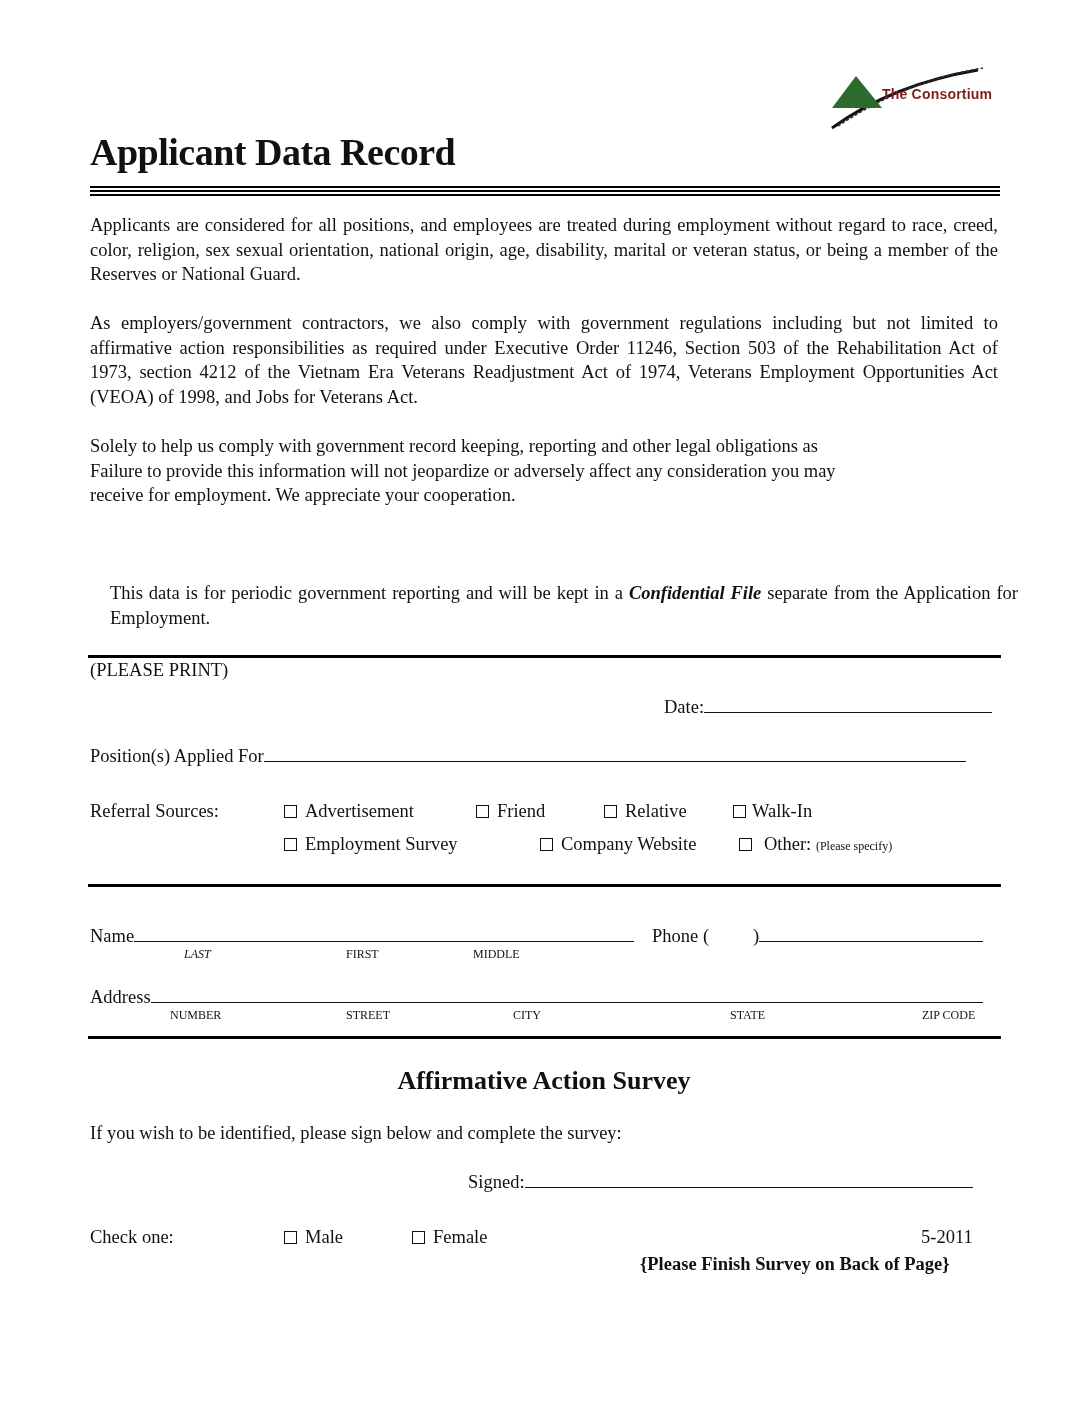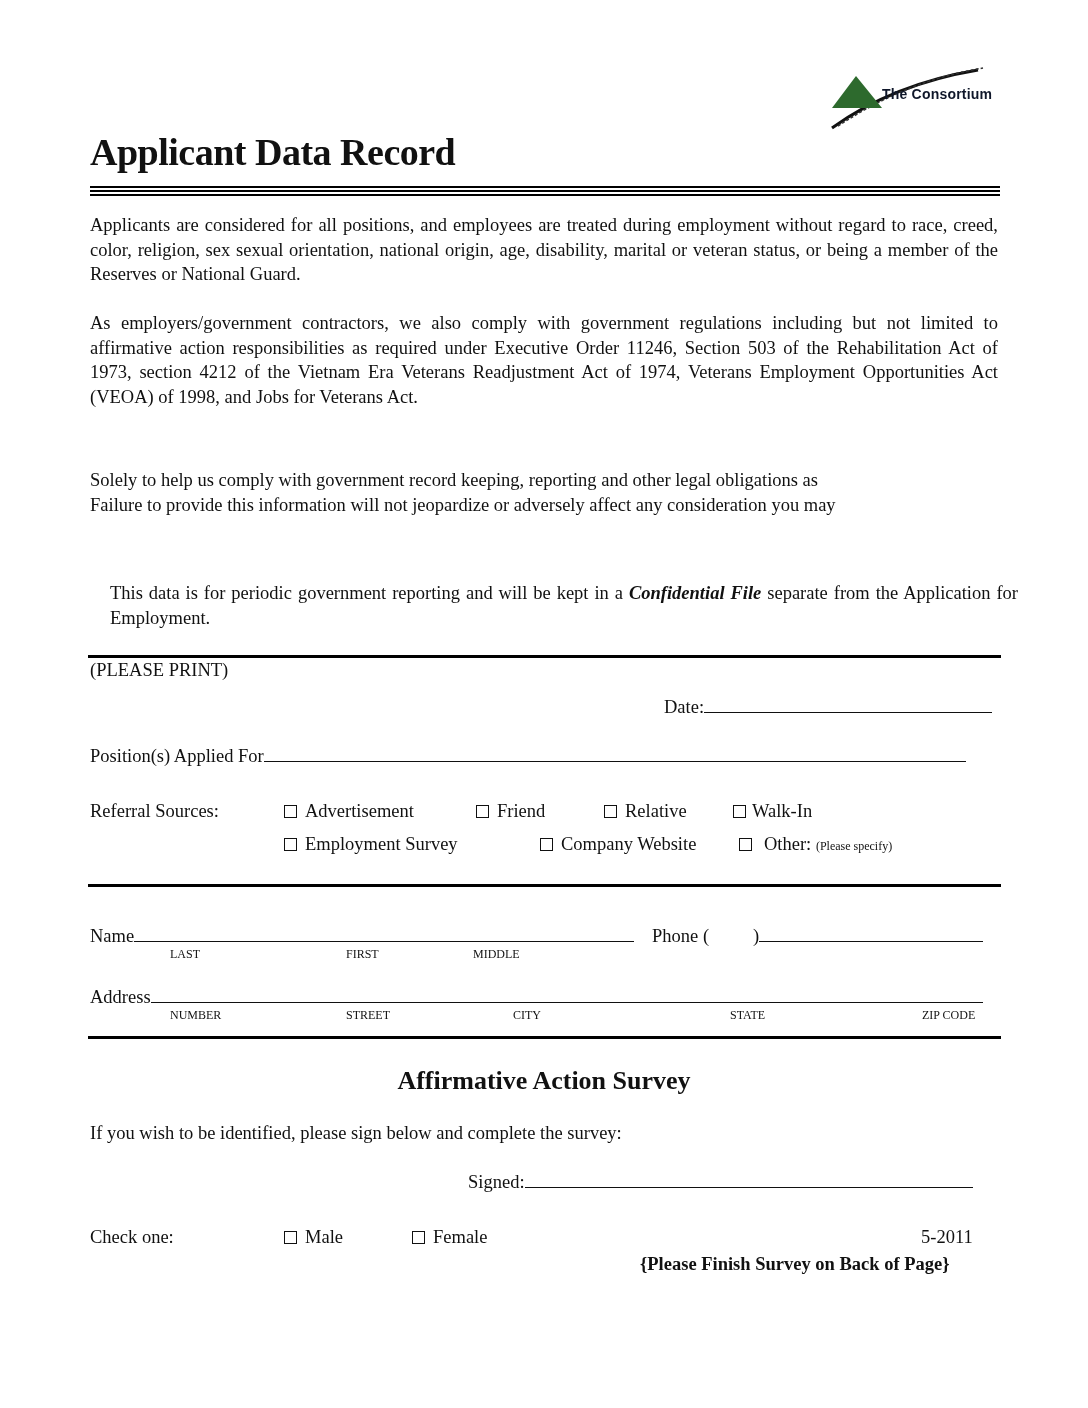--- a/index.html
+++ b/index.html
@@ -1,21 +1,21 @@
 <!DOCTYPE html>
 <html><head>
 <meta charset="utf-8">
 <style>
   html, body { margin: 0; padding: 0; background: #ffffff; }
   body { width: 1088px; height: 1408px; position: relative; overflow: hidden;
          font-family: "Liberation Serif", "DejaVu Serif", serif; color: #111; }
   .abs { position: absolute; }
   .logo { left: 828px; top: 62px; width: 180px; height: 68px; }
   .logo-text { position: absolute; left: 54px; top: 24px; font-family: "Liberation Sans", sans-serif;
-               font-size: 14px; font-weight: bold; color: #0f172a; letter-spacing: 0.2px; }
+               font-size: 14px; font-weight: bold; color: #7f1d1d; letter-spacing: 0.2px; }
   .title { left: 90px; top: 130px; font-size: 38px; font-weight: bold; letter-spacing: -0.5px; margin: 0; }
   .rule-triple { left: 90px; top: 186px; width: 910px; }
   .rule-triple div { background: #000; }
   .para { left: 90px; width: 908px; font-size: 18.5px; line-height: 24.5px; margin: 0; }
   .justify { text-align: justify; text-align-last: left; }
   .hr-thick { left: 88px; width: 913px; height: 3px; background: #000; }
   .lbl { font-size: 18.5px; white-space: nowrap; }
   .small { font-size: 12px; white-space: nowrap; }
   .cb { display: inline-block; width: 13px; height: 13px; border: 1.5px solid #111; box-sizing: border-box;
         vertical-align: -1px; margin-right: 8px; background: #fff; cursor: pointer; }
@@ -39,23 +39,24 @@
 
 <div class="abs rule-triple">
   <div style="height:2px;"></div>
   <div style="height:2px;margin-top:2px;"></div>
   <div style="height:2px;margin-top:2px;"></div>
 </div>
 
 <p class="abs para justify" style="top:213px;">Applicants are considered for all positions, and employees are treated during employment without regard to race, creed, color, religion, sex sexual orientation, national origin, age, disability, marital or veteran status, or being a member of the Reserves or National Guard.</p>
 <p class="abs para justify" style="top:311px;">As employers/government contractors, we also comply with government regulations including but not limited to affirmative action responsibilities as required under Executive Order 11246, Section 503 of the Rehabilitation Act of 1973, section 4212 of the Vietnam Era Veterans Readjustment Act of 1974, Veterans Employment Opportunities Act (VEOA) of 1998, and Jobs for Veterans Act.</p>
 
-<div class="abs para" style="top:434px;margin-top:34px;">
+<div class="abs para" style="top:434px;">
   <div>Solely to help us comply with government record keeping, reporting and other legal obligations as</div>
   <div>Failure to provide this information will not jeopardize or adversely affect any consideration you may</div>
+  <div>receive for employment.  We appreciate your cooperation.</div>
 </div>
 
 <p class="abs para justify" style="top:581px;margin-left:20px;"><span>This data is for periodic government reporting and will be kept in a </span><b><i>Confidential File</i></b><span> separate from the Application for Employment.</span></p>
 
 <div class="abs hr-thick" style="top:655px;"></div>
 
 <div class="abs lbl" style="left:90px;top:660px;">(PLEASE PRINT)</div>
 
 <div class="abs lbl" style="left:664px;top:697px;">
   <span>Date:</span><span class="line" style="width:288px;"></span>
@@ -74,21 +75,21 @@
 
 <div class="abs lbl" style="left:284px;top:834px;"><span class="cb"></span><span>Employment Survey</span></div>
 <div class="abs lbl" style="left:540px;top:834px;"><span class="cb"></span><span>Company Website</span></div>
 <div class="abs lbl" style="left:739px;top:834px;"><span class="cb" style="margin-right:12px;"></span><span>Other:</span> <span style="font-size:12px;">(Please specify)</span></div>
 
 <div class="abs hr-thick" style="top:884px;"></div>
 
 <div class="abs lbl" style="left:90px;top:926px;">
   <span>Name</span><span class="line" style="width:500px;"></span>
 </div>
-<div class="abs small" style="left:170px;top:947px;">LAST</div>
+<div class="abs small" style="left:184px;top:947px;font-style:italic;">LAST</div>
 <div class="abs small" style="left:346px;top:947px;">FIRST</div>
 <div class="abs small" style="left:473px;top:947px;">MIDDLE</div>
 
 <div class="abs lbl" style="left:652px;top:926px;">
   <span>Phone (</span><span style="display:inline-block;width:44px;"></span><span>)</span><span class="line" style="width:224px;"></span>
 </div>
 
 <div class="abs lbl" style="left:90px;top:987px;">
   <span>Address</span><span class="line" style="width:832px;"></span>
 </div>

